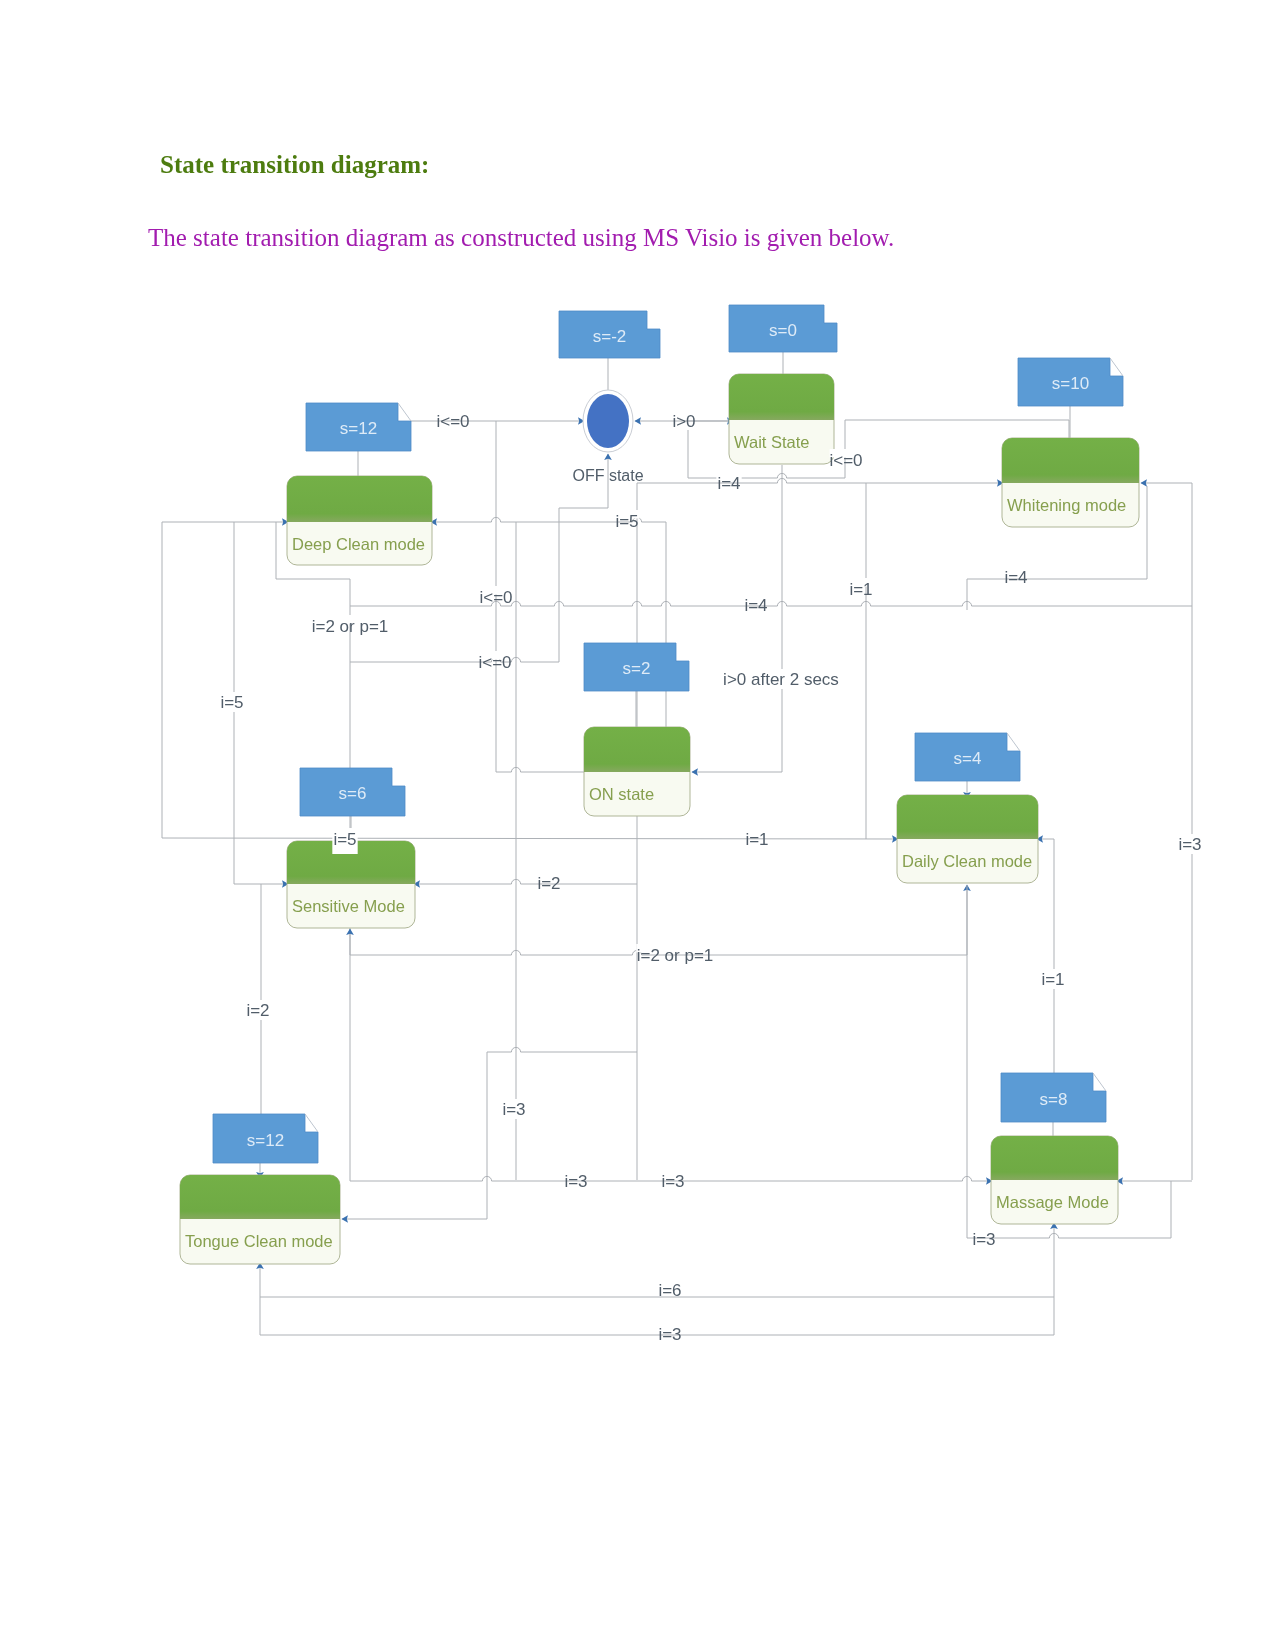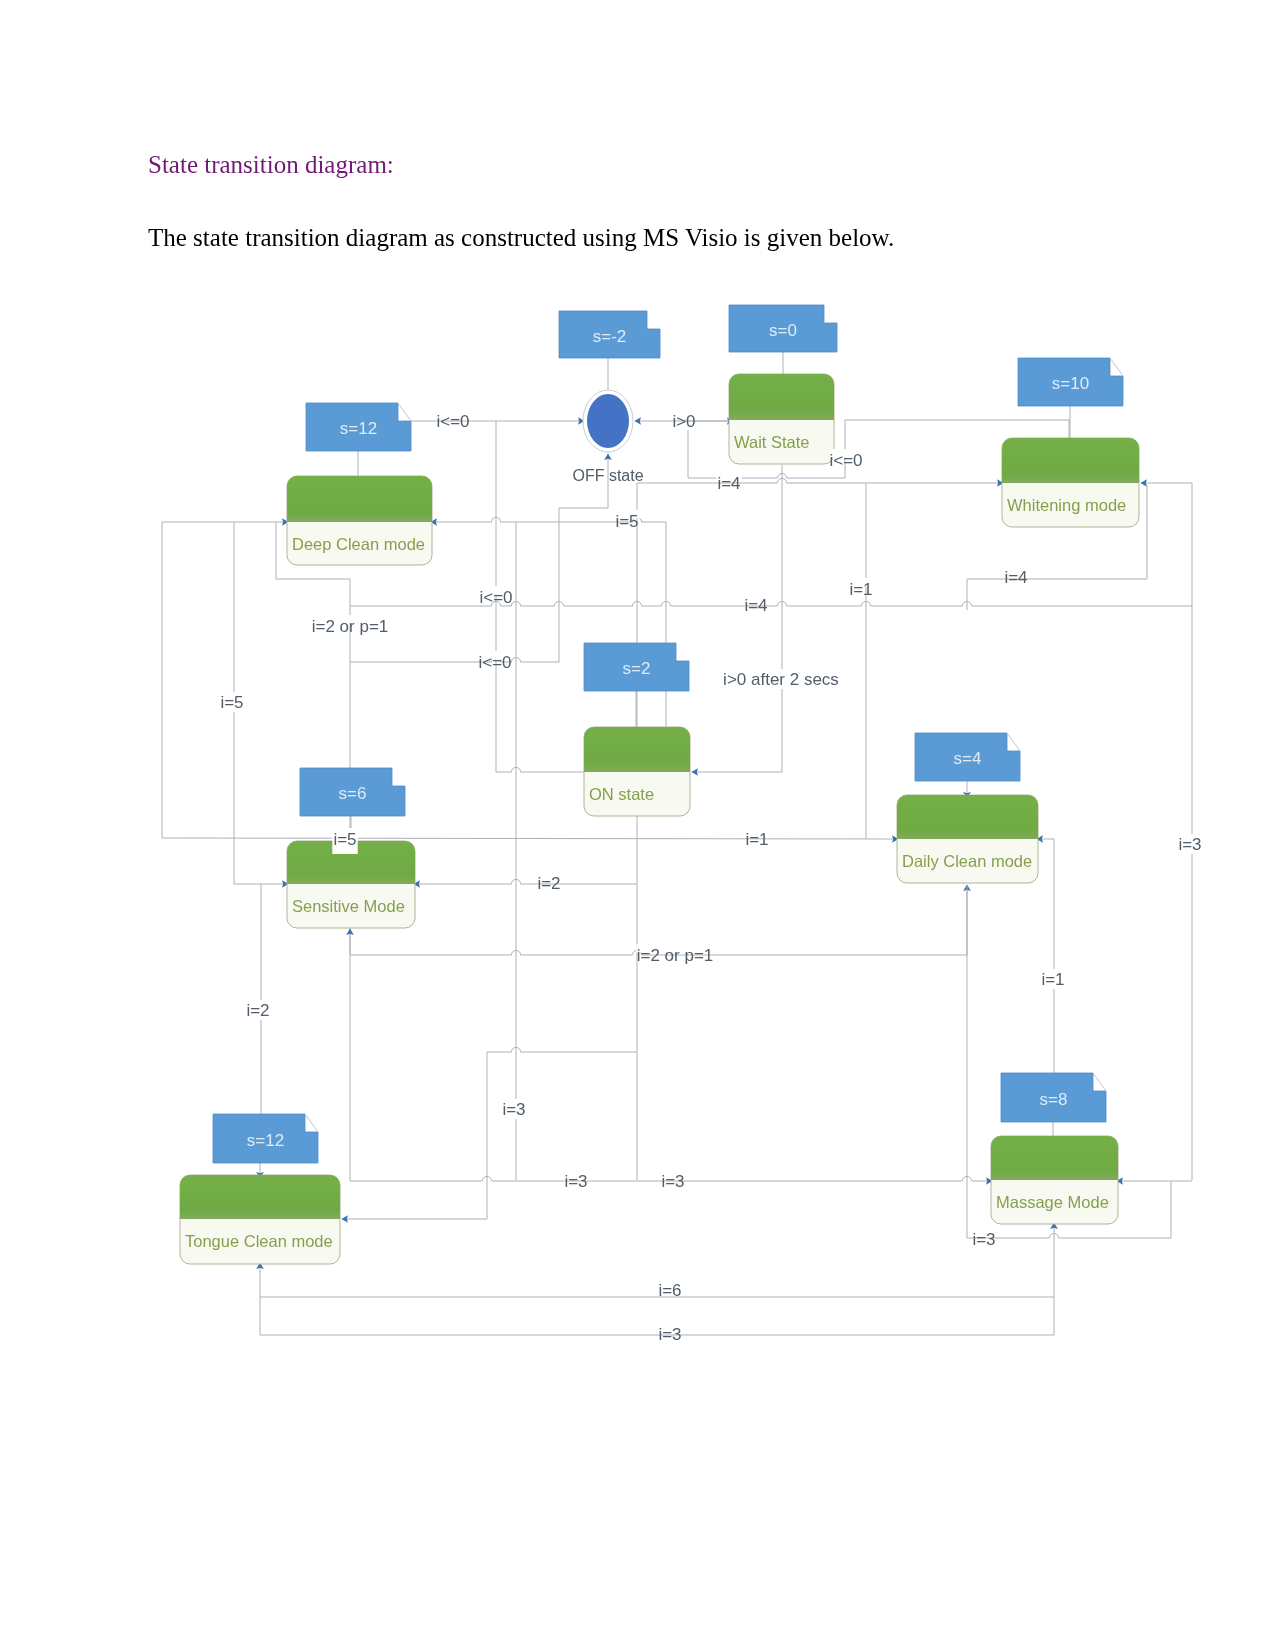--- a/index.html
+++ b/index.html
@@ -1,20 +1,20 @@
 <!DOCTYPE html>
 <html><head>
 <meta charset="utf-8">
 <title>State transition diagram</title>
 <style>
   html,body{margin:0;padding:0;background:#ffffff;}
   body{width:1275px;height:1650px;overflow:hidden;}
   .page{position:relative;width:1275px;height:1650px;background:#ffffff;}
-  .heading{position:absolute;left:148px;top:151px;font-family:"Liberation Serif",serif;font-weight:normal;font-size:25px;color:#701a75;}
-  .para{position:absolute;left:148px;top:224px;font-family:"Liberation Serif",serif;font-size:25px;color:#000000;}
+  .heading{position:absolute;left:160px;top:151px;font-family:"Liberation Serif",serif;font-weight:bold;font-size:25px;color:#4d7c0f;}
+  .para{position:absolute;left:148px;top:224px;font-family:"Liberation Serif",serif;font-size:25px;color:#a21caf;}
   svg#diagram{position:absolute;left:0;top:0;}
   .conn{fill:none;stroke:#ADB1B6;stroke-width:1;}
   .note{fill:#5B9BD5;stroke:#4E8CC6;stroke-width:0.8;}
   .notefold{fill:none;stroke:#B6BEC9;stroke-width:0.9;}
   .notelabel{font-family:"Liberation Sans",sans-serif;font-size:17px;fill:#DEEBF7;text-anchor:middle;}
   .stbody{fill:#F8FAF1;stroke:#AFB697;stroke-width:1;}
   .sttop{fill:url(#gtop);}
   .stlabel{font-family:"Liberation Sans",sans-serif;font-size:16.5px;fill:#869F4E;}
   .tlabel{font-family:"Liberation Sans",sans-serif;font-size:17px;fill:#515D69;text-anchor:middle;}
   .offlabel{font-family:"Liberation Sans",sans-serif;font-size:16px;fill:#515D69;text-anchor:middle;}

